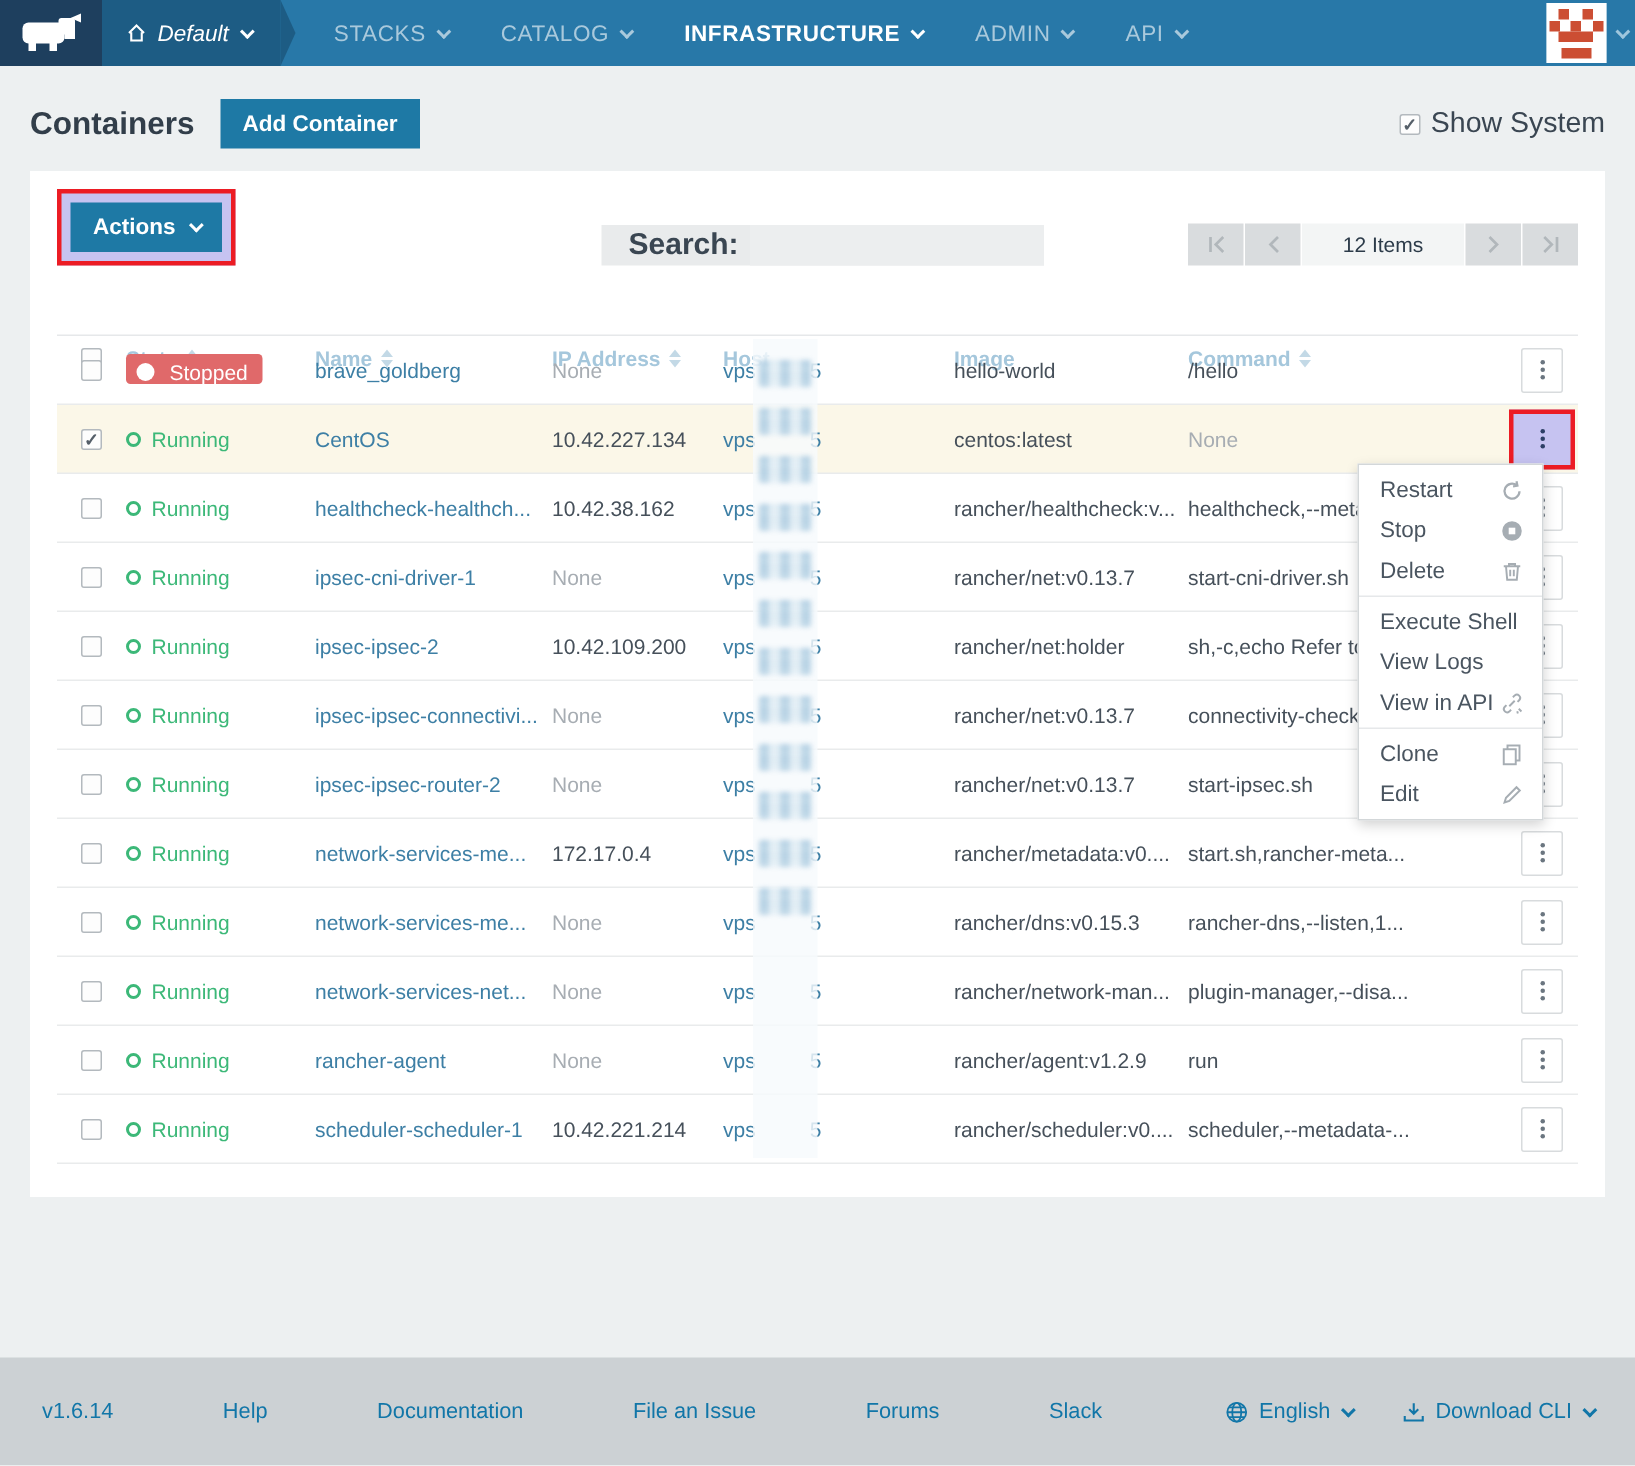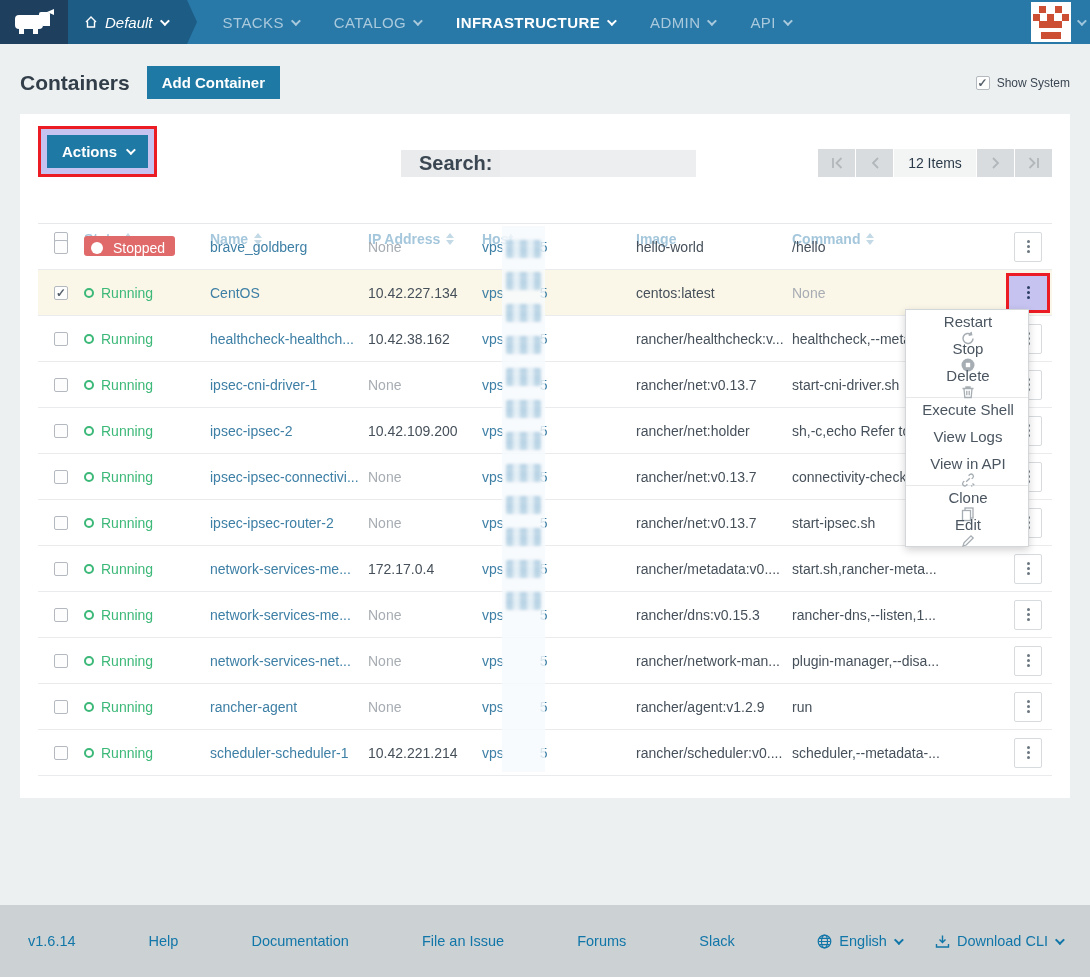--- a/index.html
+++ b/index.html
@@ -19,35 +19,35 @@
   .nav-item.active { color:#fff; font-weight:bold; }
   .chev { width:7px; height:7px; border-right:2px solid currentColor; border-bottom:2px solid currentColor; transform:rotate(45deg) translateY(-2px); display:inline-block; }
   .nav-right { margin-left:auto; display:flex; align-items:center; gap:6px; padding-right:6px; }
   .avatar { width:40px; height:40px; background:#fff; display:block; }
   .nav-right .chev { color:#9ec6dd; }
   
   .page-head { display:flex; align-items:center; padding:22px 20px 0 20px; }
   .page-title { font-size:21px; font-weight:bold; color:#323e4a; }
   .btn-blue { background:#1e79a5; color:#fff; border:none; font-size:15px; padding:8px 15px; font-family:inherit; cursor:pointer;font-weight:bold; }
   .add-btn { margin-left:17px; }
-  .show-system { margin-left:auto; display:flex; align-items:center; gap:7px; font-size:12px; color:#3a4652; }
+  .show-system { margin-left:auto; display:flex; align-items:center; gap:7px; font-size:19px; color:#3a4652; }
   .checkbox { width:14px; height:14px; border:1px solid #b3b9be; background:#fdfdfd; display:inline-flex; align-items:center; justify-content:center; font-size:12px; color:#555f69; line-height:1; cursor:pointer; border-radius:2px; }
   .checkbox.checked::before { content:"✓"; font-weight:bold; }
   
   .panel { position:relative; margin:15px 20px 0 20px; background:#fff; height:684px; padding:12px 18px 0 18px; }
   .toolbar { display:flex; align-items:flex-end; }
   .annot { border:3px solid #ec1c24; background:#c6c3f1; padding:6px; display:inline-block; }
   .actions-btn { display:flex; align-items:center; gap:9px; }
   .actions-btn .chev { border-color:#fff; }
   .searchbar { margin-left:244px; margin-top:11px; width:295px; height:27px; background:#e9ebec; display:flex; align-items:center; }
   .searchbar label { font-size:20px; font-weight:bold; color:#3a4652; padding:0 8px 0 18px; }
   .searchbar input { flex:1; height:100%; border:none; background:#eceeef; font-family:inherit; font-size:14px; outline:none; color:#35404c; }
   .pager { margin-left:auto; margin-top:10px; display:flex; height:28px; }
   .pager button { width:37px; border:none; background:#d9dcde; color:#b1b7bb; margin-left:1px; cursor:pointer; display:flex; align-items:center; justify-content:center; }
-  .pager .count { width:82px; background:#f3f5f5; margin-left:1px; display:flex; align-items:center; justify-content:center; font-size:14px; color:#2c3b49; }
+  .pager .count { width:108px; background:#f3f5f5; margin-left:1px; display:flex; align-items:center; justify-content:center; font-size:14px; color:#2c3b49; }
   
   .table-wrap { position:relative; margin-top:46px; border-top:1px solid #e6e8ea; }
   .trow, .thead-overlay { display:grid; grid-template-columns:46px 126px 158px 114px 154px 156px 212px 48px; align-items:center; }
   .trow { height:46px; border-bottom:1px solid #e9ebec; font-size:14px; background:#fff; }
   .trow.hl { background:#fbf7e8; }
   .cell { position:relative; z-index:4; }
   .c-check { display:flex; justify-content:center; }
   .badge { position:relative; z-index:5; display:inline-flex; align-items:center; gap:10px; background:#e0696a; color:#fff; border-radius:3px; padding:4px 10px 0 7px; font-size:14px; }
   .stopdot { width:12px; height:12px; background:#fff; border-radius:50%; display:inline-block; }
   .running { display:inline-flex; align-items:center; gap:7px; color:#3cb878; }
@@ -70,21 +70,21 @@
   .sort::before { content:""; border-left:4px solid transparent; border-right:4px solid transparent; border-bottom:5px solid #c3d9e6; }
   .sort::after { content:""; border-left:4px solid transparent; border-right:4px solid transparent; border-top:5px solid #c3d9e6; }
   
   .blur-strip { position:absolute; left:464px; top:2px; width:43px; height:546px; background:rgba(247,250,252,.82); z-index:6; pointer-events:none; }
   .blob { height:18px; margin:14px 4px; background:
       repeating-linear-gradient(90deg, rgba(176,206,226,.8) 0 7px, rgba(226,238,245,.9) 7px 14px),
       repeating-linear-gradient(0deg, rgba(255,255,255,.35) 0 5px, rgba(190,216,232,.5) 5px 10px);
     filter:blur(1.6px); border-radius:2px; }
   
   .ctx-menu { position:absolute; left:905px; top:309px; width:124px; background:#fff; border:1px solid #d3d7d9; box-shadow:0 3px 8px rgba(0,0,0,.18); z-index:30; padding:3px 0; }
-  .menu-item { height:27px; display:flex; align-items:center; justify-content:space-between; padding:0 12px 0 14px; font-size:15px; color:#4a5560; cursor:pointer;flex-direction:column; }
+  .menu-item { height:27px; display:flex; align-items:center; justify-content:space-between; padding:0 12px 0 14px; font-size:15px; color:#4a5560; cursor:pointer; }
   .menu-item svg { flex:none; }
   .menu-divider { border-top:1px solid #e6e8ea; margin:3px 0; }
   
   .footer { position:absolute; left:0; bottom:0; width:100%; height:72px; background:#ccd1d4; display:flex; align-items:center; padding:0 28px; font-size:14.5px;gap:44px; }
   .footer a { color:#1176a8; text-decoration:none; margin-right:29px; cursor:pointer; }
   .footer .version { color:#1176a8; margin-right:29px; }
   .footer-right { margin-left:auto; display:flex; align-items:center; gap:34px; }
   .footer-right .fitem { display:flex; align-items:center; gap:7px; color:#1176a8; cursor:pointer; }
   .footer-right .chev { border-color:#1176a8; }
   svg.ic { display:block; }

